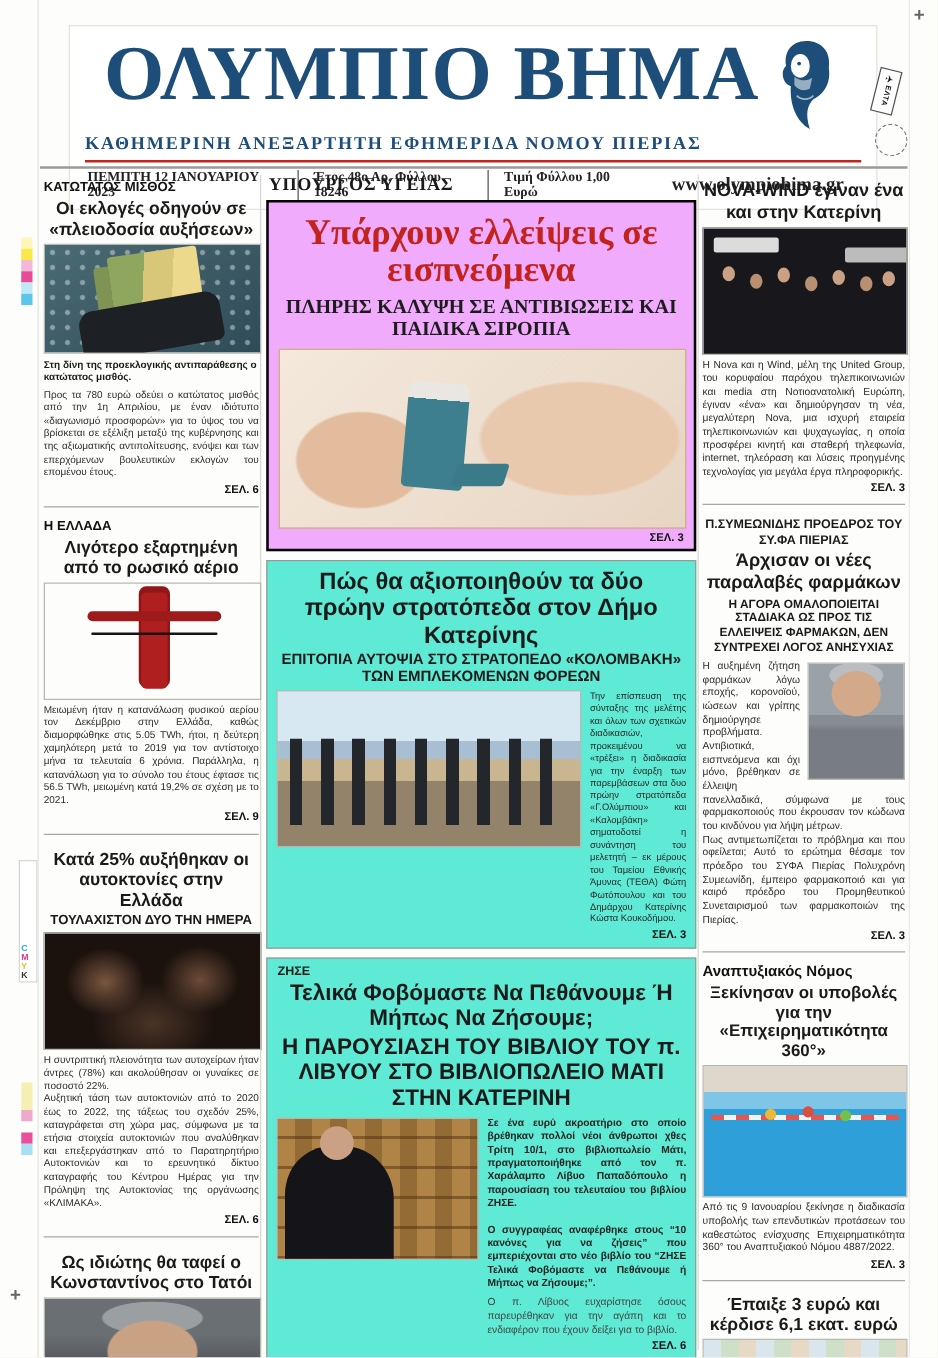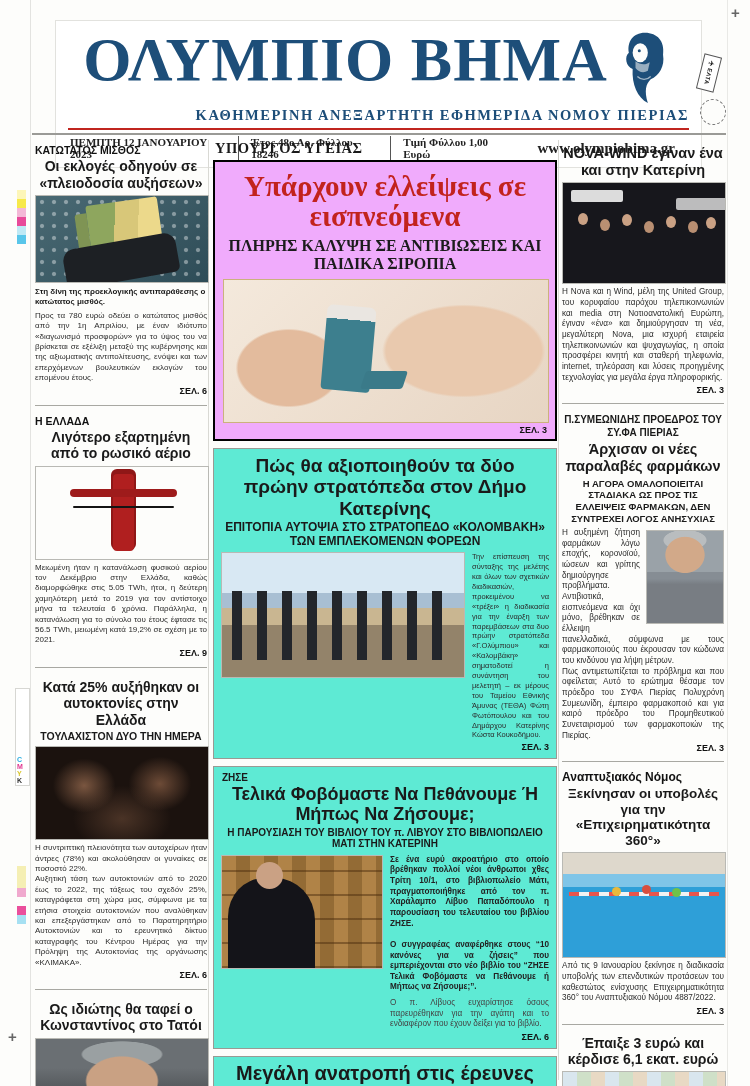--- a/index.html
+++ b/index.html
@@ -21,21 +21,21 @@
   .cmyk { position:absolute; left:17px; top:756px; display:flex; flex-direction:column; font-size:7px; font-weight:bold; line-height:7px; }
   .cmyk .c{color:#29aee2;} .cmyk .m{color:#e0368f;} .cmyk .y{color:#d9c52c;} .cmyk .k{color:#333;}
 
   
   .masthead { position:absolute; left:55px; top:20px; width:645px; background:#fff; border:1px solid #e2e2de; }
   .mh-top { display:flex; align-items:flex-start; justify-content:center; padding:6px 10px 0 10px; }
   .mh-title { font-family:"Liberation Serif", serif; font-weight:bold; color:#1d4e79;
               font-size:62px; line-height:64px; letter-spacing:1px; white-space:nowrap; }
   .mh-zeus { margin-left:8px; margin-top:2px; flex:0 0 auto; }
   .mh-sub { font-family:"Liberation Serif", serif; font-weight:bold; color:#1d4e79; font-size:14.5px;
-            letter-spacing:1.5px; text-align:right; padding:2px 0 4px; border-bottom:2px solid #c0251f; margin:0 12px; }
+            letter-spacing:1.5px; text-align:left; padding:2px 0 4px; border-bottom:2px solid #c0251f; margin:0 12px; }
   .mh-date-row { display:flex; align-items:center; font-family:"Liberation Serif", serif; font-weight:bold;
                  font-size:11px; color:#222; padding:6px 14px 7px; }
   .mh-date-row .cell { padding:0 12px; }
   .mh-date-row .cell:first-child { padding-left:0; }
   .mh-date-row .sep { border-left:1px solid #555; align-self:stretch; }
   .mh-site { margin-left:auto; font-size:15px; }
   .elta-wrap { position:absolute; left:700px; top:55px; width:30px; }
   .elta-stamp { width:16px; height:34px; border:1px solid #555; background:#fff; transform:rotate(14deg);
                 display:flex; flex-direction:column; align-items:center; justify-content:center; }
   .elta-stamp .bird { font-size:8px; line-height:8px; color:#111; }
@@ -112,21 +112,21 @@
   .ct-sub { font-weight:bold; font-size:12px; line-height:1.15; text-align:center; margin:0 0 4px; }
   .crow { display:flex; gap:7px; }
   .crow .txt { flex:1; }
   #ph-camps { flex:0 0 242px; height:124px; margin-top:0;
     background: linear-gradient(#d8e8f3 0 32%, #a8bfd3 32% 44%, #c9b691 44% 58%, #93836a 58%); }
   #ph-camps::before { content:""; position:absolute; left:4%; right:4%; top:30%; height:56%;
     background:repeating-linear-gradient(90deg, #23262b 0 10px, rgba(0,0,0,0) 10px 25px); }
   .txt-s { font-size:7.5px; line-height:1.32; text-align:justify; white-space:pre-line; color:#2b2b2b; }
   .zise-kicker { font-size:10px; font-weight:bold; margin:0 0 1px 1px; }
   .zise-title { font-weight:bold; font-size:18px; line-height:1.12; text-align:center; margin:0 0 2px; }
-  .zise-sub { font-weight:bold; font-size:10px; line-height:1.15; text-align:center; margin:0 0 5px; }
+  .zise-sub { font-weight:bold; font-size:18px; line-height:1.15; text-align:center; margin:0 0 5px; }
   #ph-priest { flex:0 0 160px; height:112px; margin-top:0;
     background: repeating-linear-gradient(0deg, rgba(70,40,10,.45) 0 2px, rgba(0,0,0,0) 2px 24px),
                 repeating-linear-gradient(90deg, #b08347 0 14px, #936b35 14px 28px); }
   #ph-priest::before { content:""; position:absolute; left:4%; top:20%; width:54%; height:82%;
     background:#141419; border-radius:42% 46% 0 0; }
   #ph-priest::after { content:""; position:absolute; left:21%; top:6%; width:17%; height:24%;
     background:#caa184; border-radius:50%; }
   .body-bold { font-size:8.2px; line-height:1.3; font-weight:bold; text-align:justify; white-space:pre-line; color:#222; margin:0; }
   .body-lite { font-size:8.2px; line-height:1.3; text-align:justify; color:#444; margin:5px 0 0; }
   .exxon-title { font-weight:bold; font-size:20px; line-height:1.05; text-align:center; margin:1px 0 1px; }

